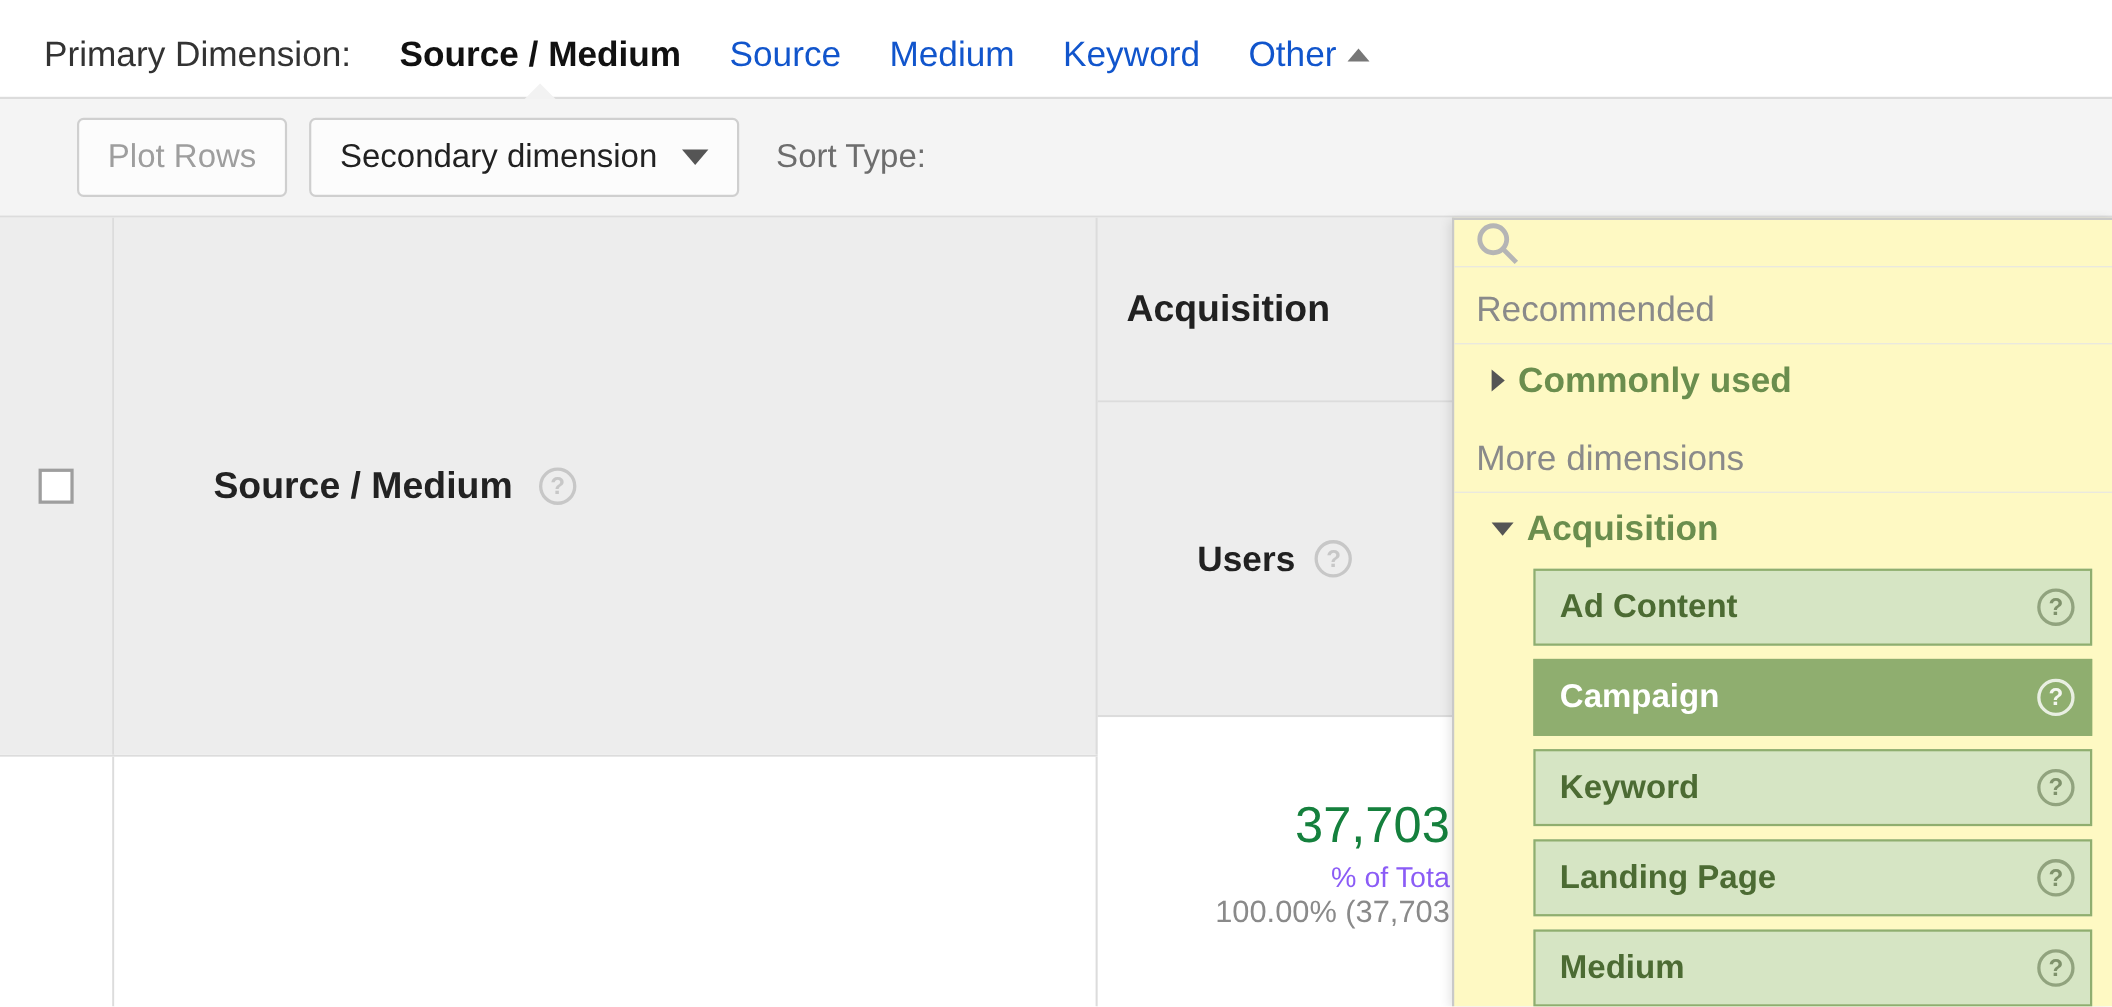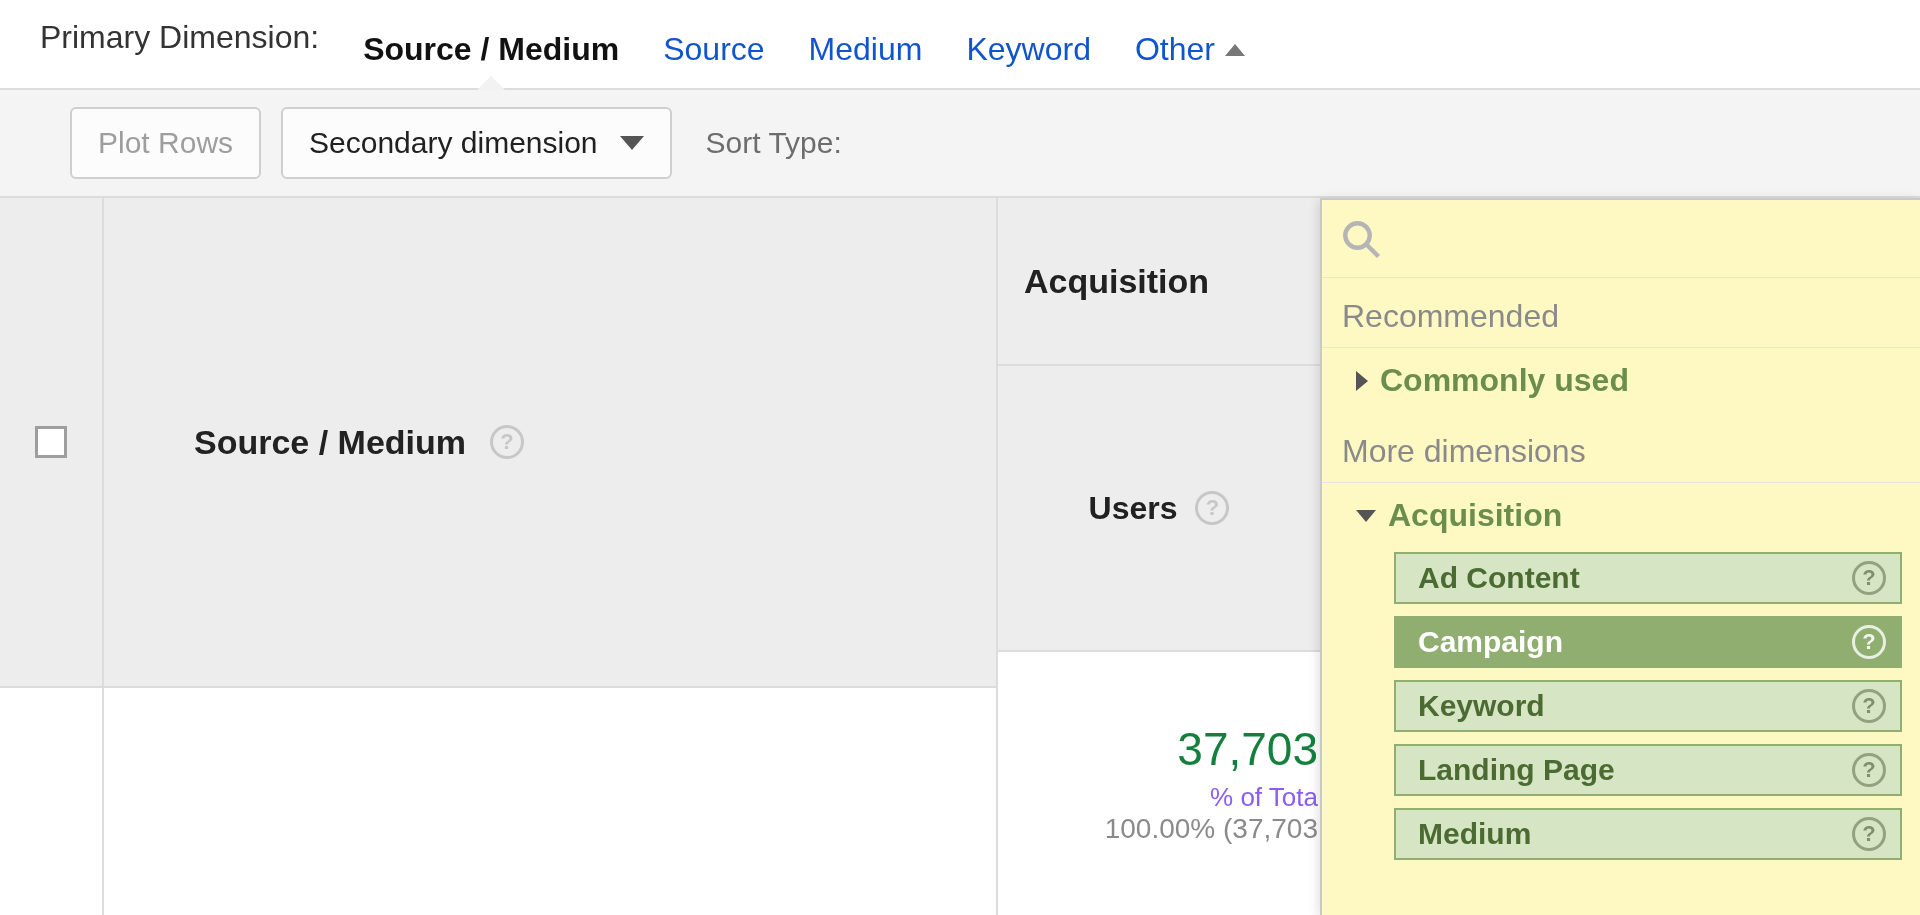--- a/index.html
+++ b/index.html
@@ -20,21 +20,21 @@
     align-items: flex-end;
     gap: 44px;
     padding: 14px 40px 0 40px;
     height: 90px;
     border-bottom: 2px solid #dcdcdc;
     position: relative;
   }
   .dim-label {
     font-size: 32px;
     color: #333;
-    padding-bottom: 32px;
+    padding-bottom: 20px;
   }
   .dim-tab {
     font-size: 32px;
     color: #1155cc;
     cursor: pointer;
     padding-bottom: 20px;
     position: relative;
   }
   .dim-tab.active {
     color: #111;
@@ -272,21 +272,21 @@
   .panel-items {
     display: flex;
     flex-direction: column;
     gap: 12px;
     padding: 4px 18px 18px 72px;
   }
   .panel-item {
     display: flex;
     align-items: center;
     justify-content: space-between;
-    height: 52px;
+    height: 70px;
     padding: 0 14px 0 22px;
     border: 2px solid #8fae6f;
     background: #d6e5c4;
     color: #4c6b33;
     font-size: 30px;
     font-weight: 700;
     cursor: pointer;
   }
   .panel-item.selected {
     background: #8fae6f;

